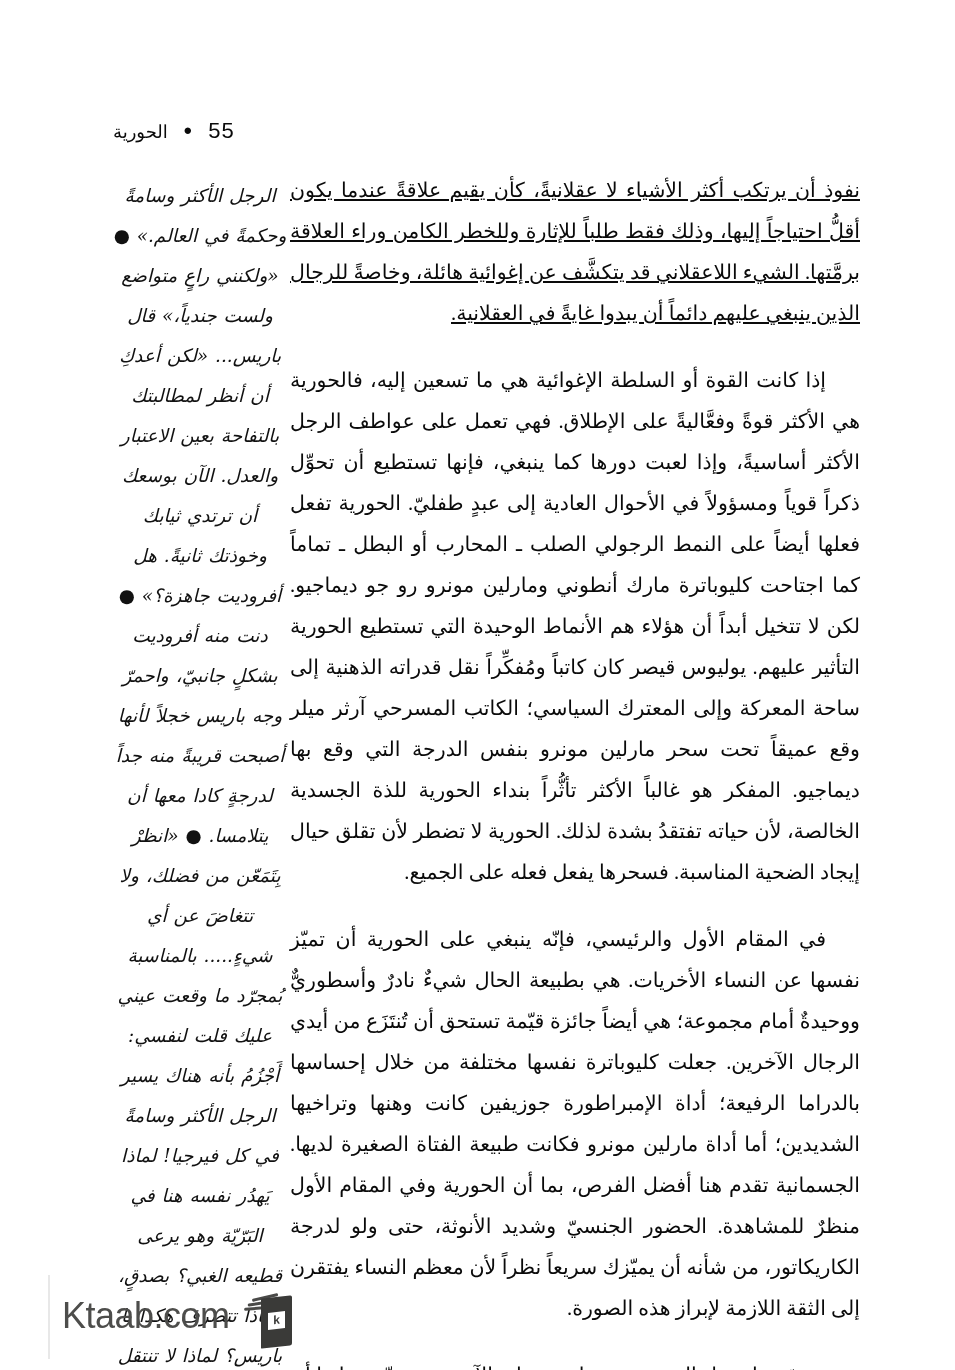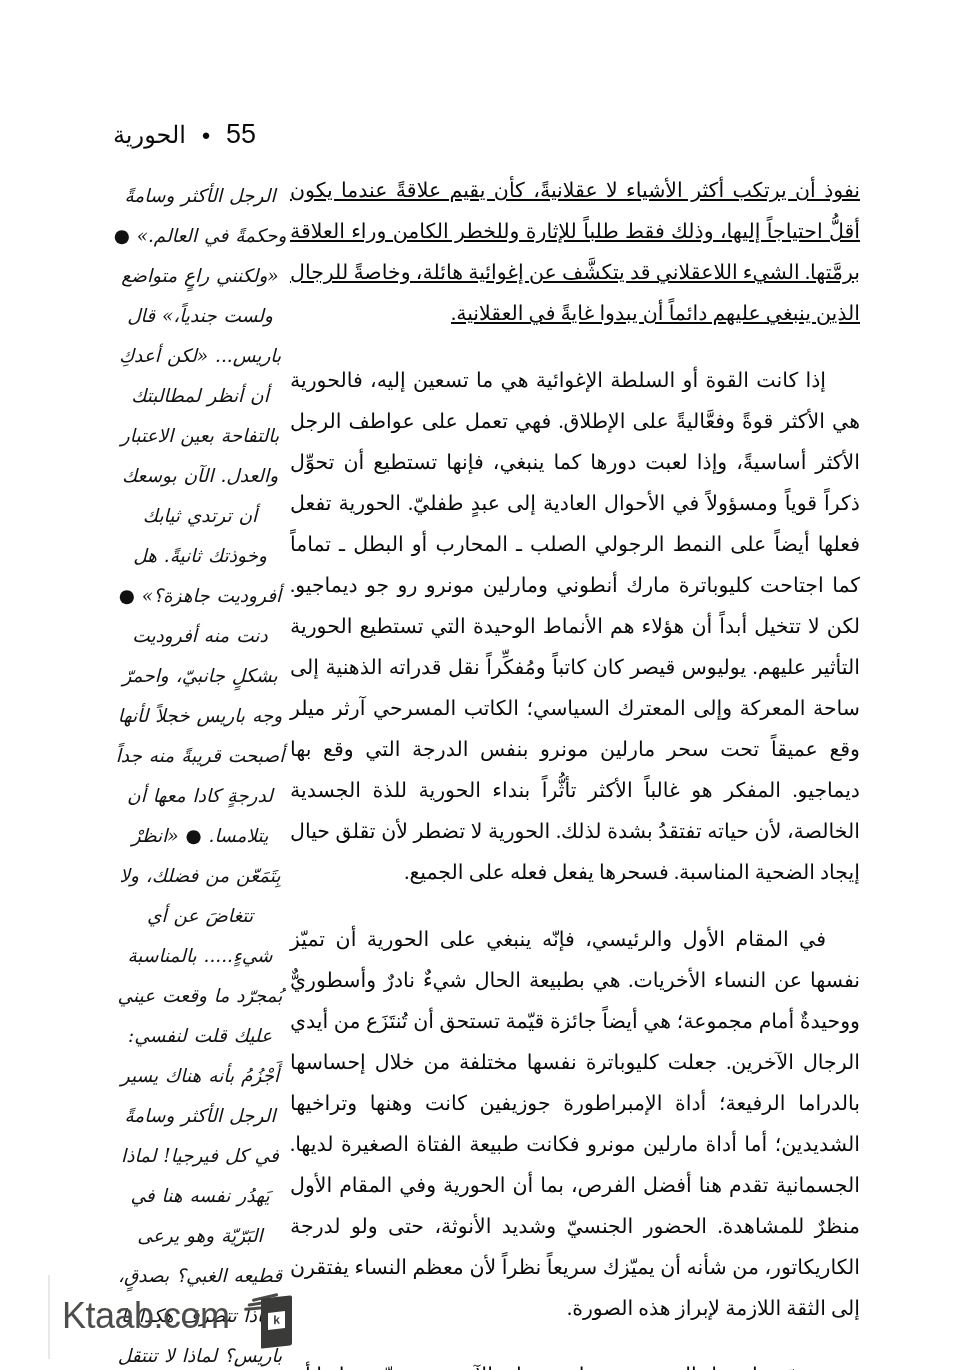--- a/index.html
+++ b/index.html
@@ -31,32 +31,32 @@
     left: 113px;
     width: 300px;
     direction: rtl;
     text-align: left;
     font-size: 22px;
     line-height: 1.2;
     white-space: nowrap;
     font-family: "Liberation Serif", "DejaVu Serif", serif;
   }
   .running-head .rh-title {
-    font-size: 24px;
+    font-size: 18px;
     letter-spacing: 0.5px;
   }
   .running-head .rh-dot {
     display: inline-block;
     margin: 0 10px;
     font-size: 15px;
     vertical-align: 3px;
   }
   .running-head .rh-folio {
-    font-size: 27px;
-    font-family: Liberation Sans, sans-serif;
+    font-size: 22px;
+    font-family: Liberation Mono, monospace;
   }
 
   
   .columns {
     position: absolute;
     top: 170px;
     left: 0;
     right: 0;
     height: 1090px;
   }

